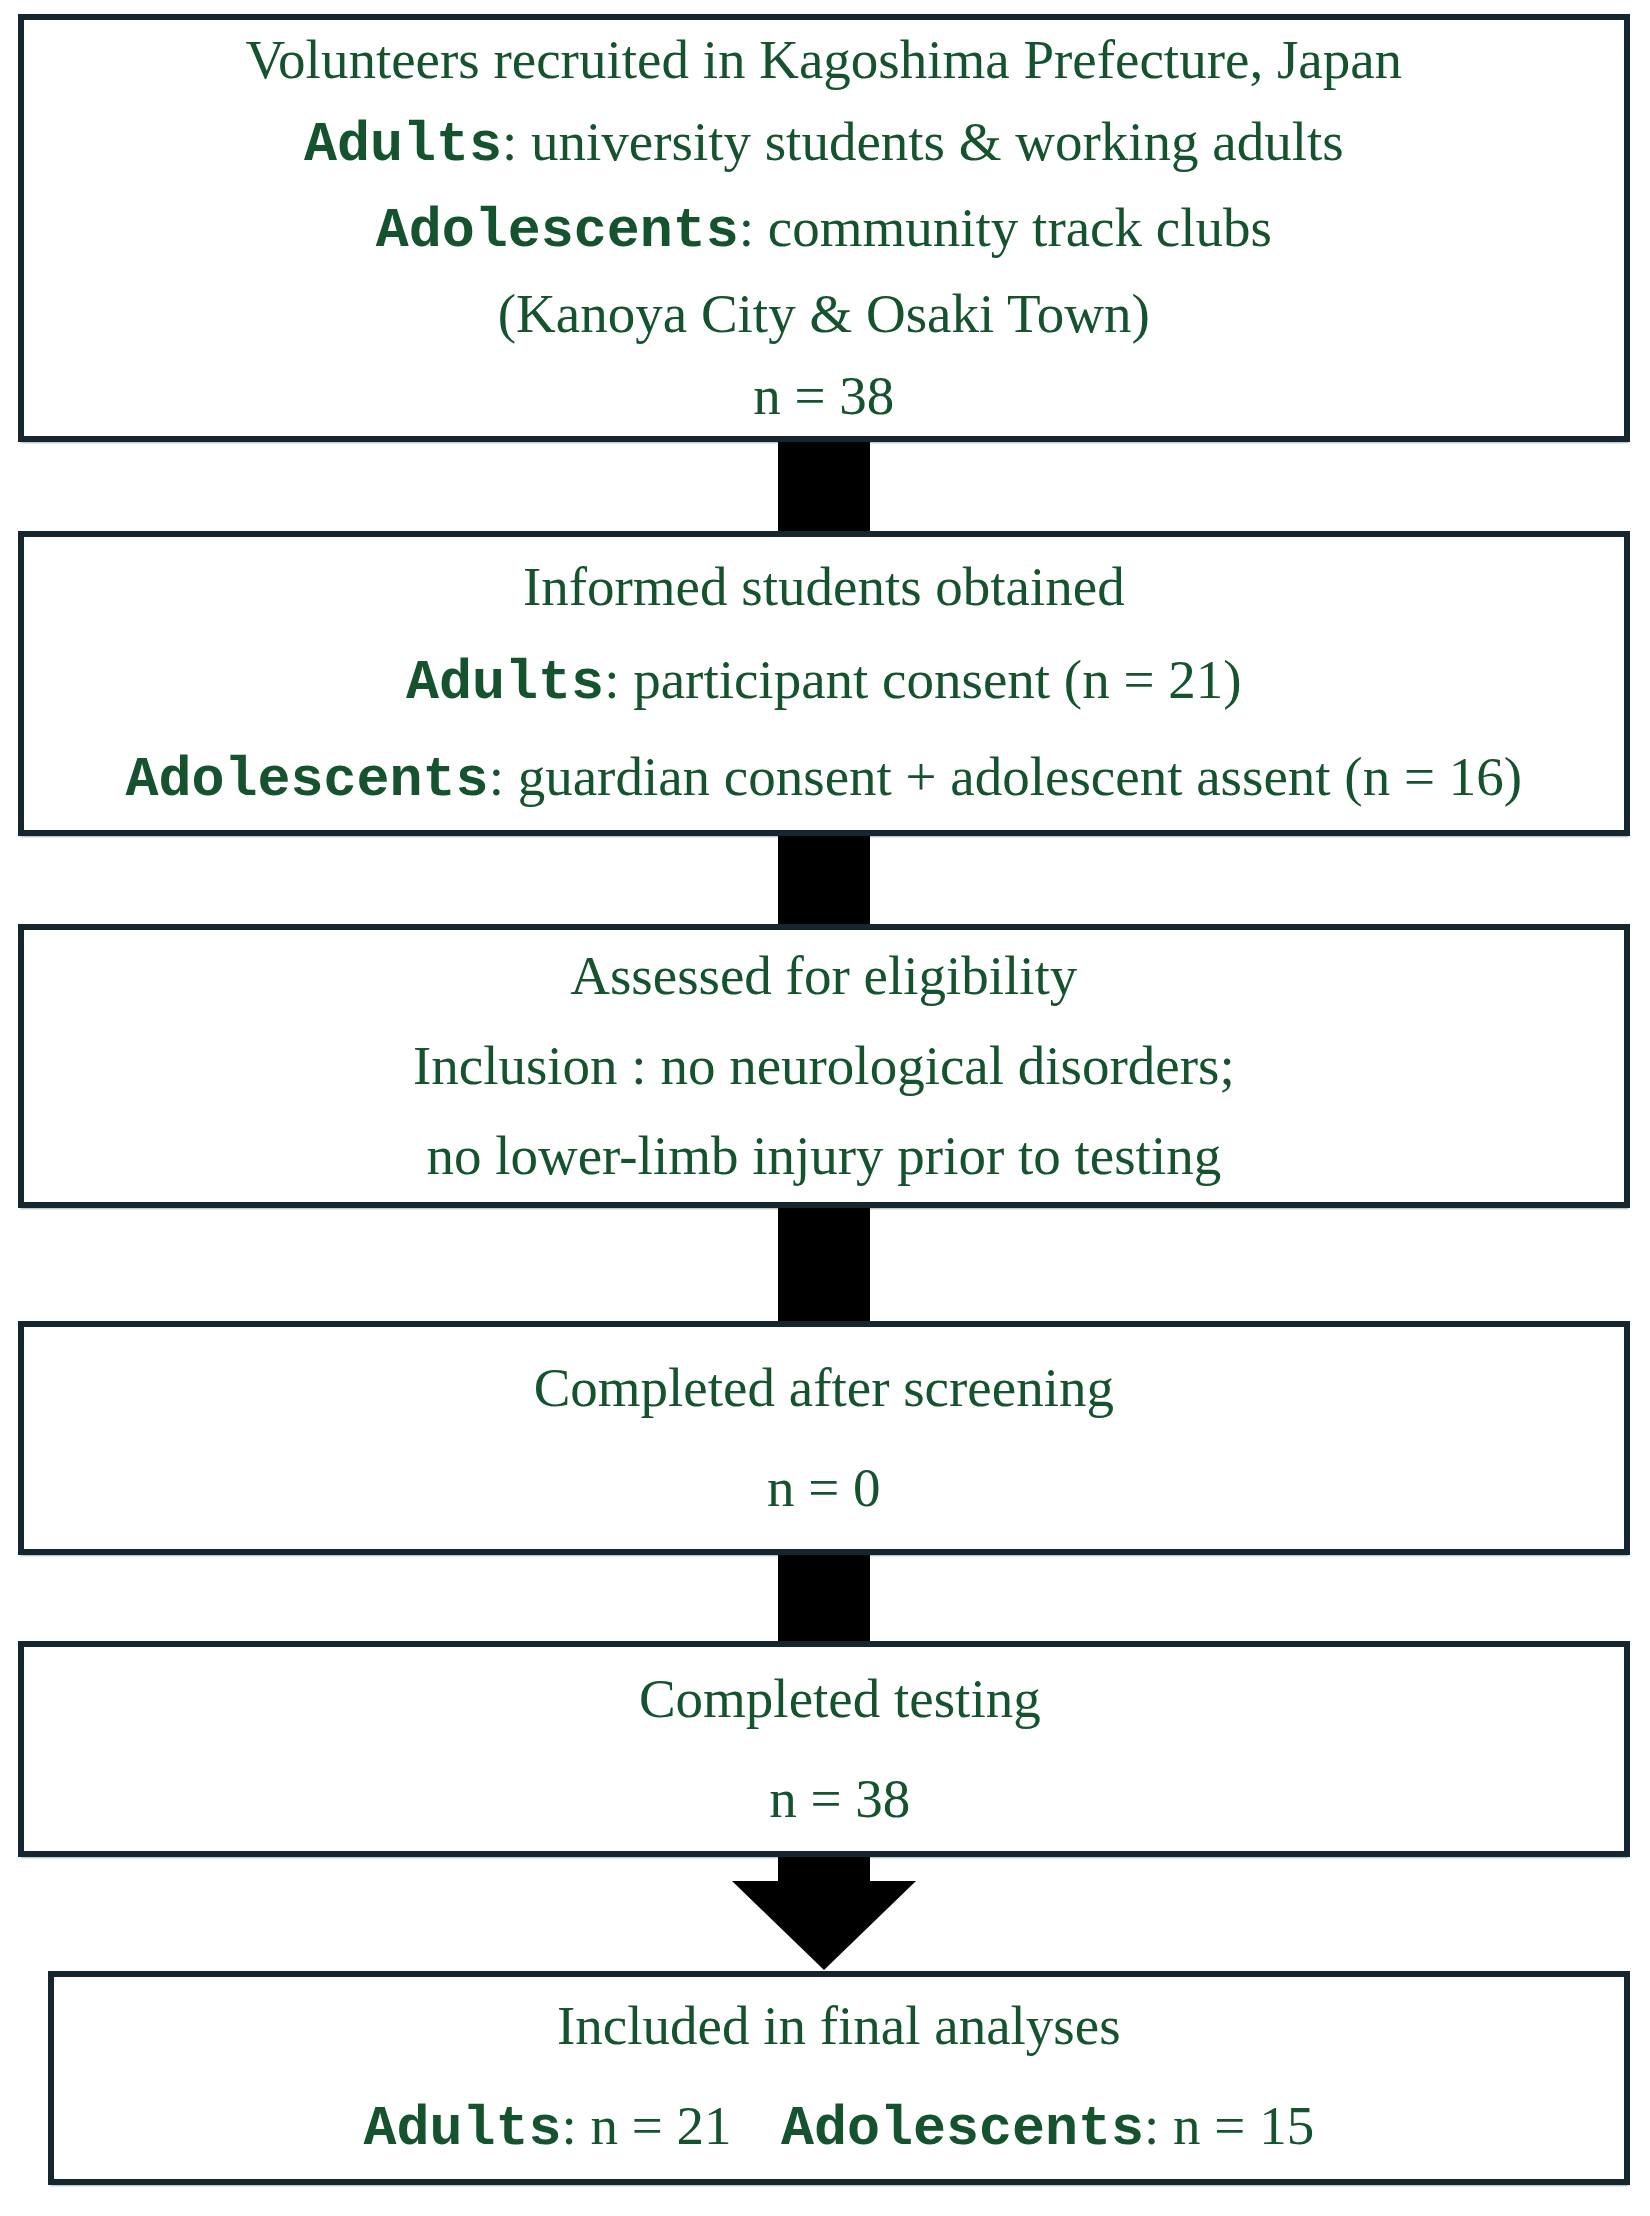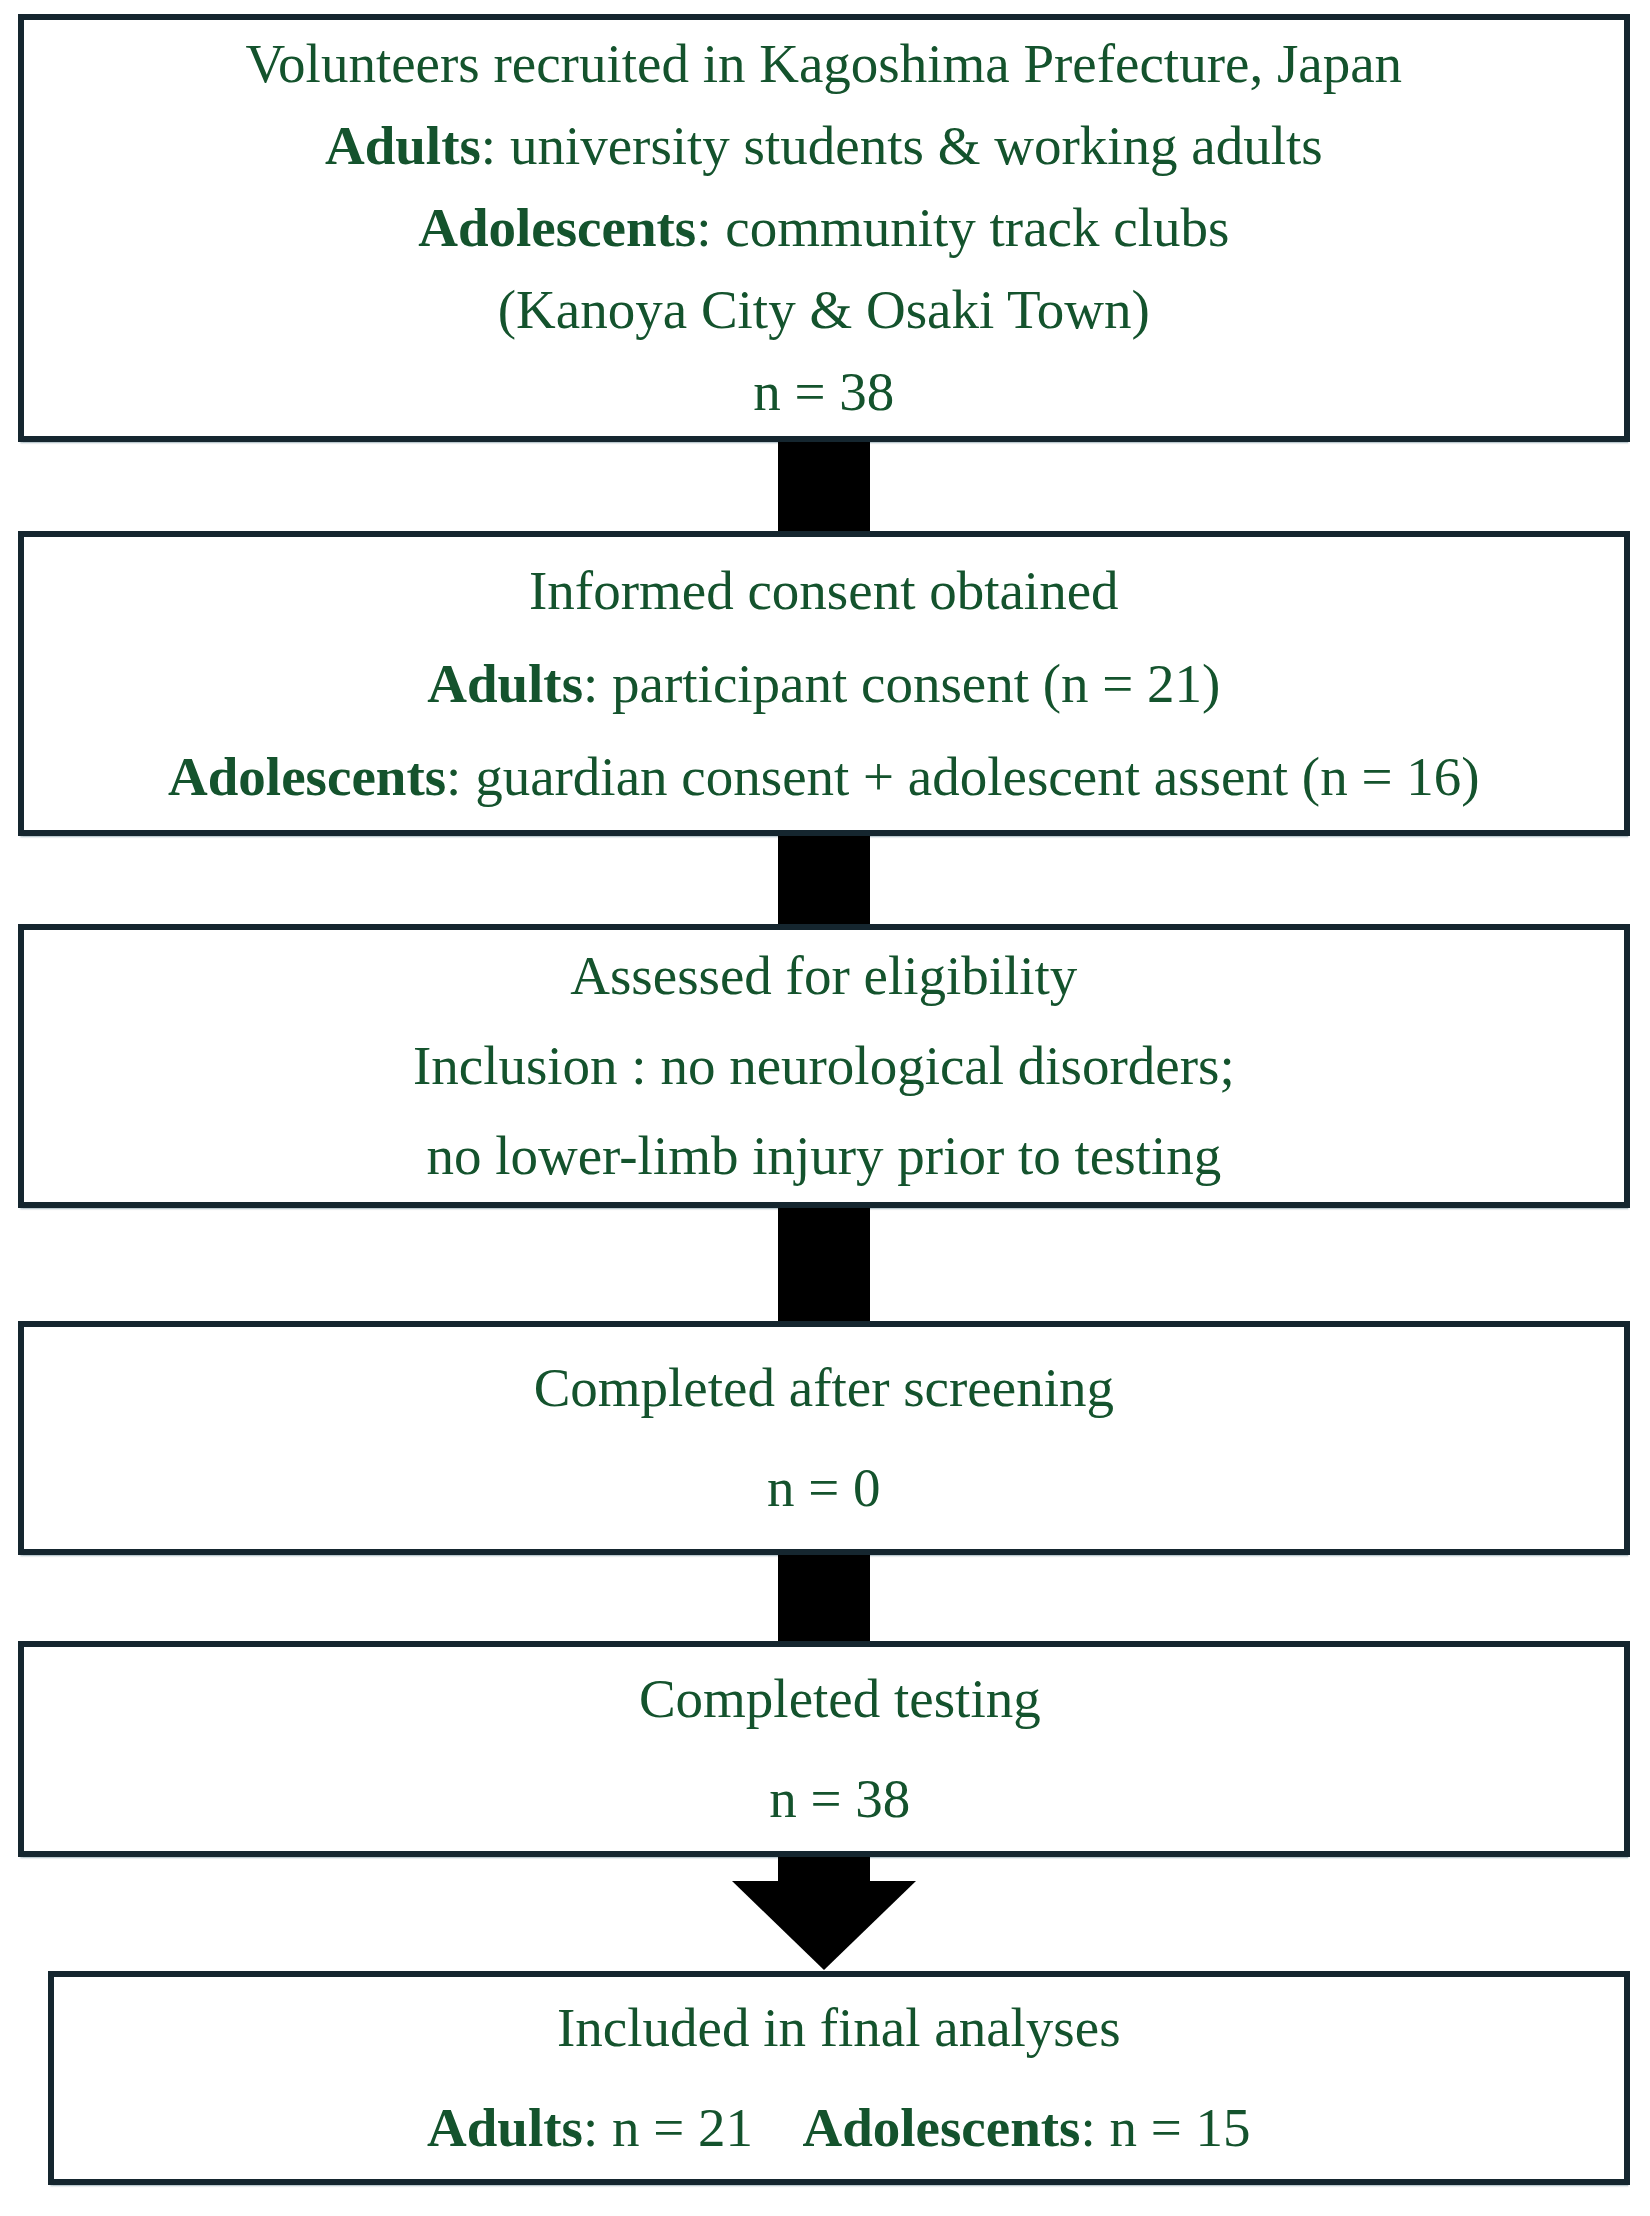--- a/index.html
+++ b/index.html
@@ -35,21 +35,21 @@
   .box-4 { height: 234px; }
   .box-5 { height: 216px; padding-left: 32px; }
   .box-6 { height: 214px; margin-left: 30px; }
 
   .lh108 .line { line-height: 82px; }
   .lh122 .line { line-height: 93px; }
   .lh118 .line { line-height: 90px; }
   .lh131 .line { line-height: 100px; }
 
   .line { margin: 0; white-space: nowrap; }
-  .b { font-weight: bold; }
+  .b { font-weight: bold; font-family: Liberation Mono, monospace; }
   .gap { margin-left: 0.9em; }
 
   .connector {
     flex: 0 0 auto;
     width: 92px;
     background: #000000;
     align-self: center;
   }
   .c1 { height: 89px; }
   .c2 { height: 88px; }
@@ -86,21 +86,21 @@
     <p class="line"><span>Volunteers recruited in Kagoshima Prefecture, Japan</span></p>
     <p class="line"><span class="b">Adults</span><span>: university students &amp; working adults</span></p>
     <p class="line"><span class="b">Adolescents</span><span>: community track clubs</span></p>
     <p class="line"><span>(Kanoya City &amp; Osaki Town)</span></p>
     <p class="line"><span>n = 38</span></p>
   </div>
 
   <div class="connector c1"></div>
 
   <div class="flow-box box-2 lh122">
-    <p class="line"><span>Informed consent obtained</span></p>
+    <p class="line"><span>Informed students obtained</span></p>
     <p class="line"><span class="b">Adults</span><span>: participant consent (n = 21)</span></p>
     <p class="line"><span class="b">Adolescents</span><span>: guardian consent + adolescent assent (n = 16)</span></p>
   </div>
 
   <div class="connector c2"></div>
 
   <div class="flow-box box-3 lh118">
     <p class="line"><span>Assessed for eligibility</span></p>
     <p class="line"><span>Inclusion : no neurological disorders;</span></p>
     <p class="line"><span>no lower-limb injury prior to testing</span></p>

